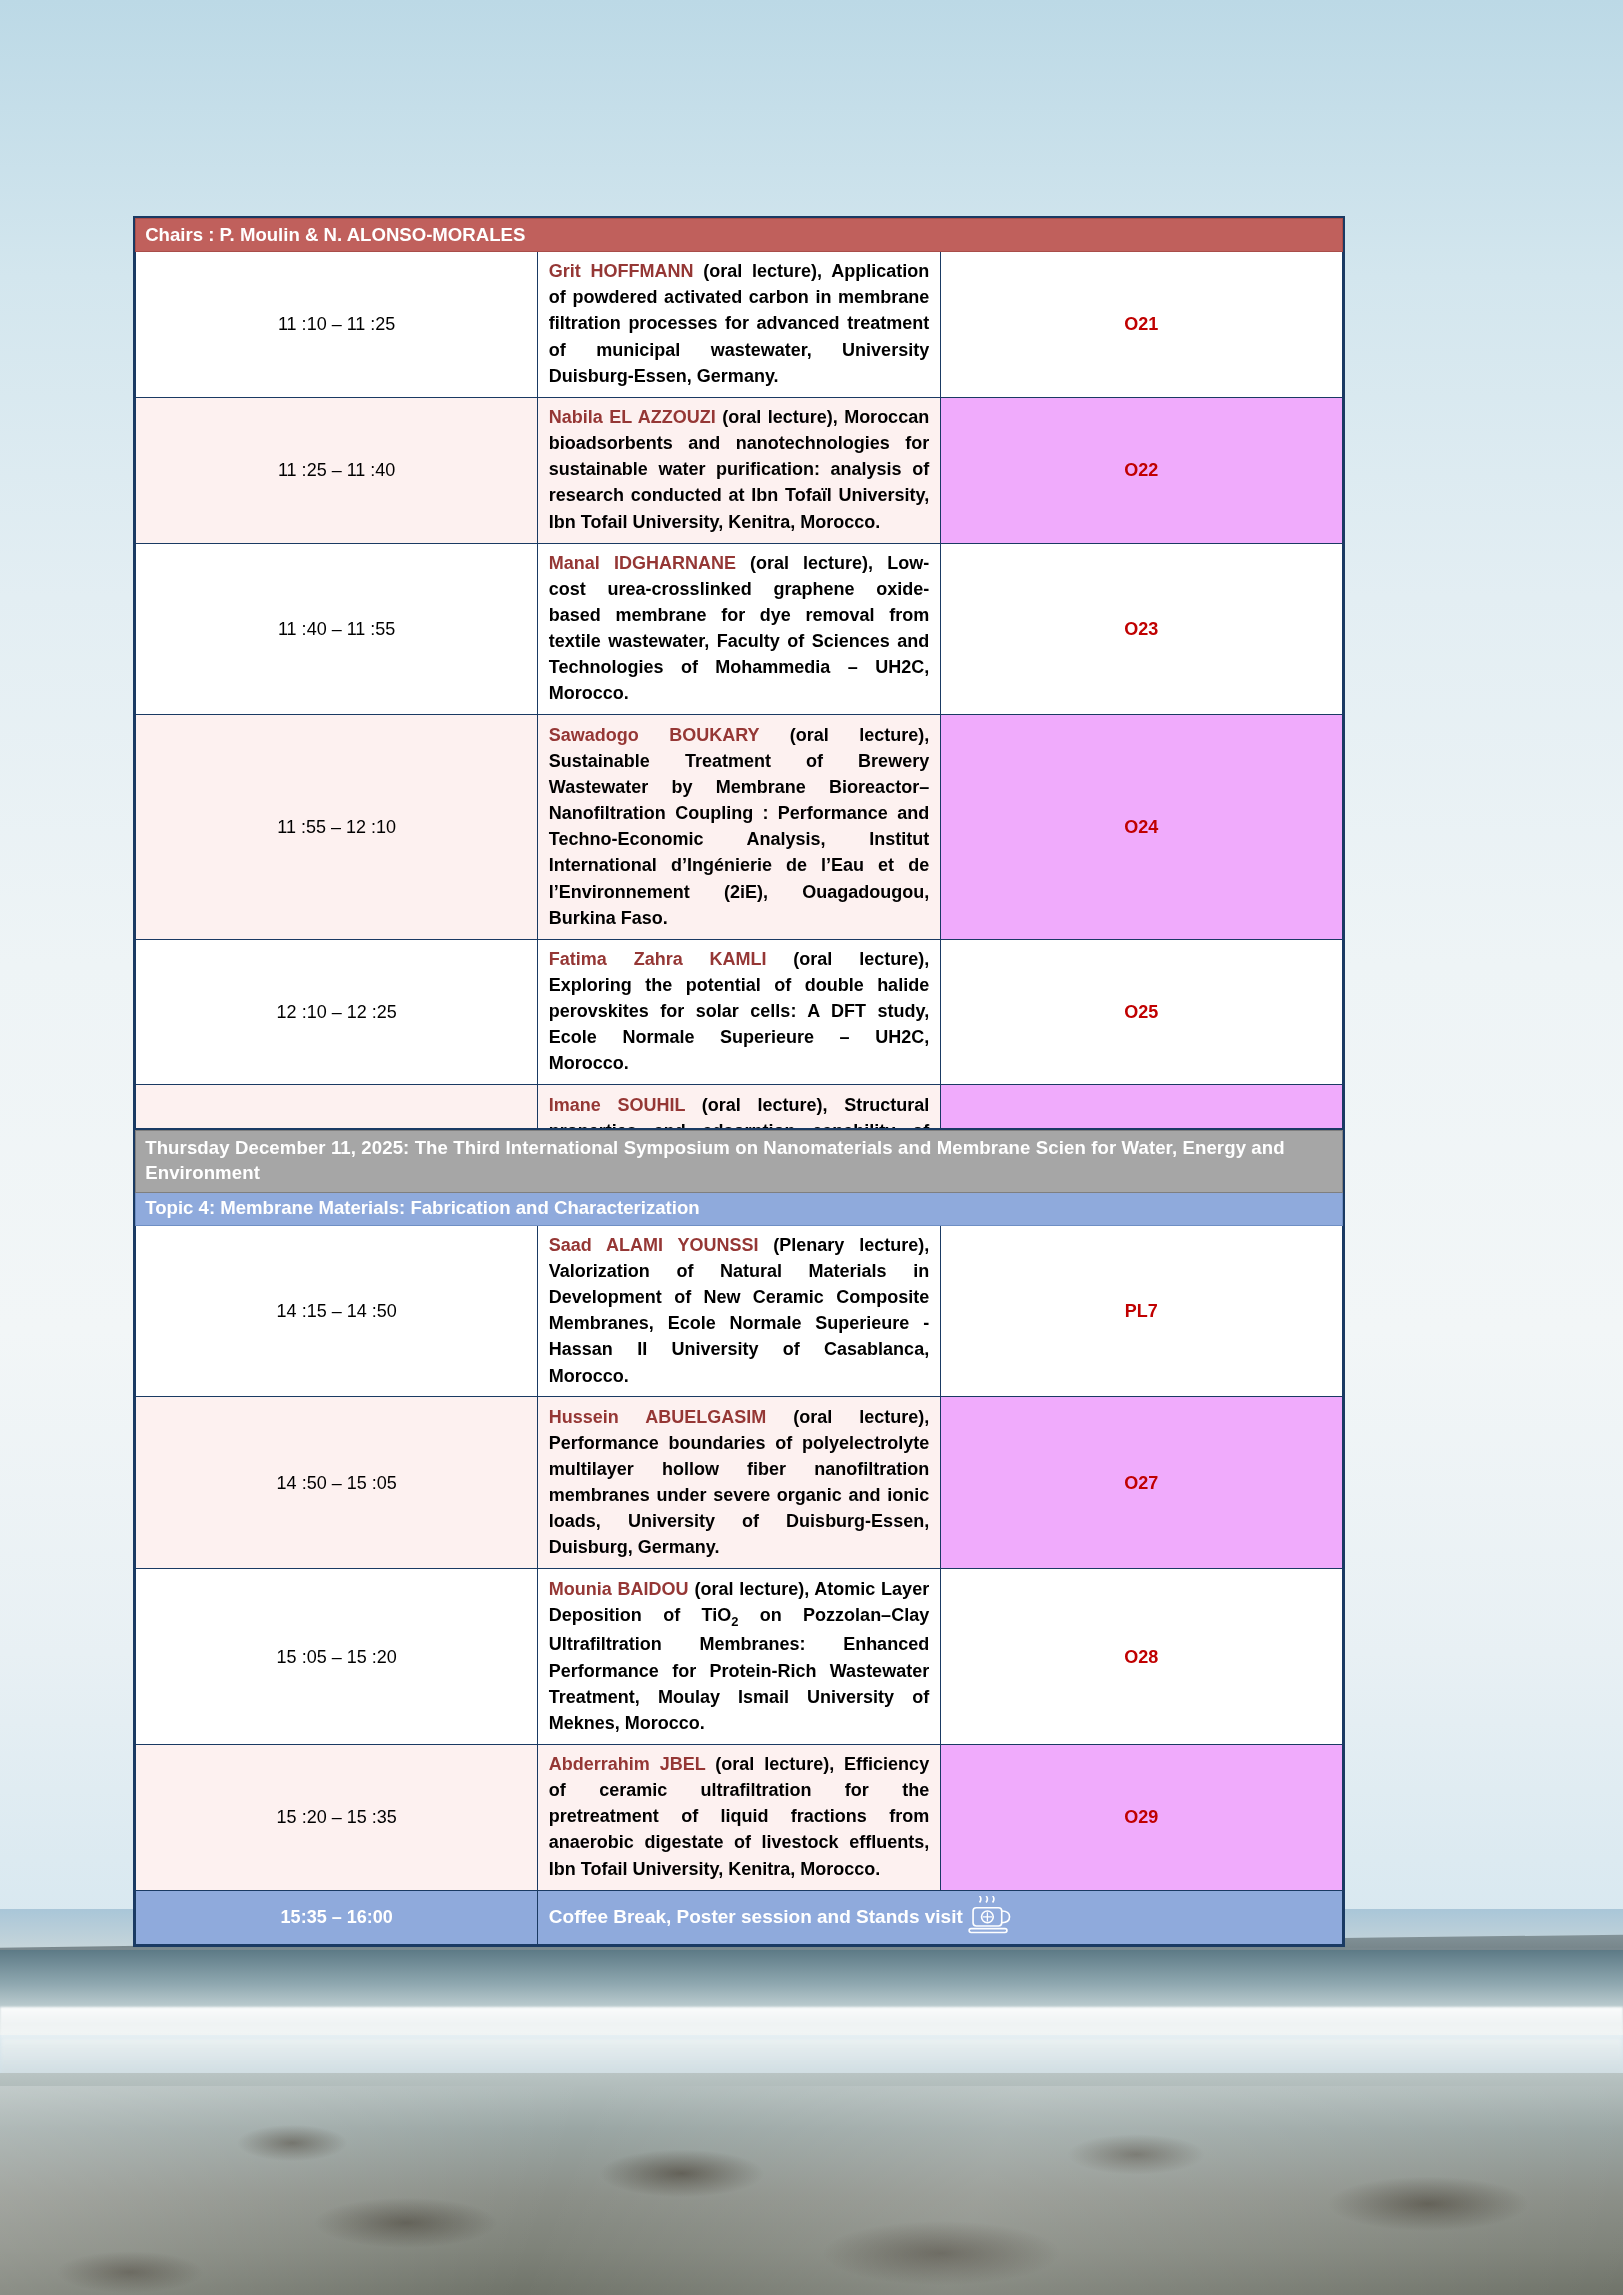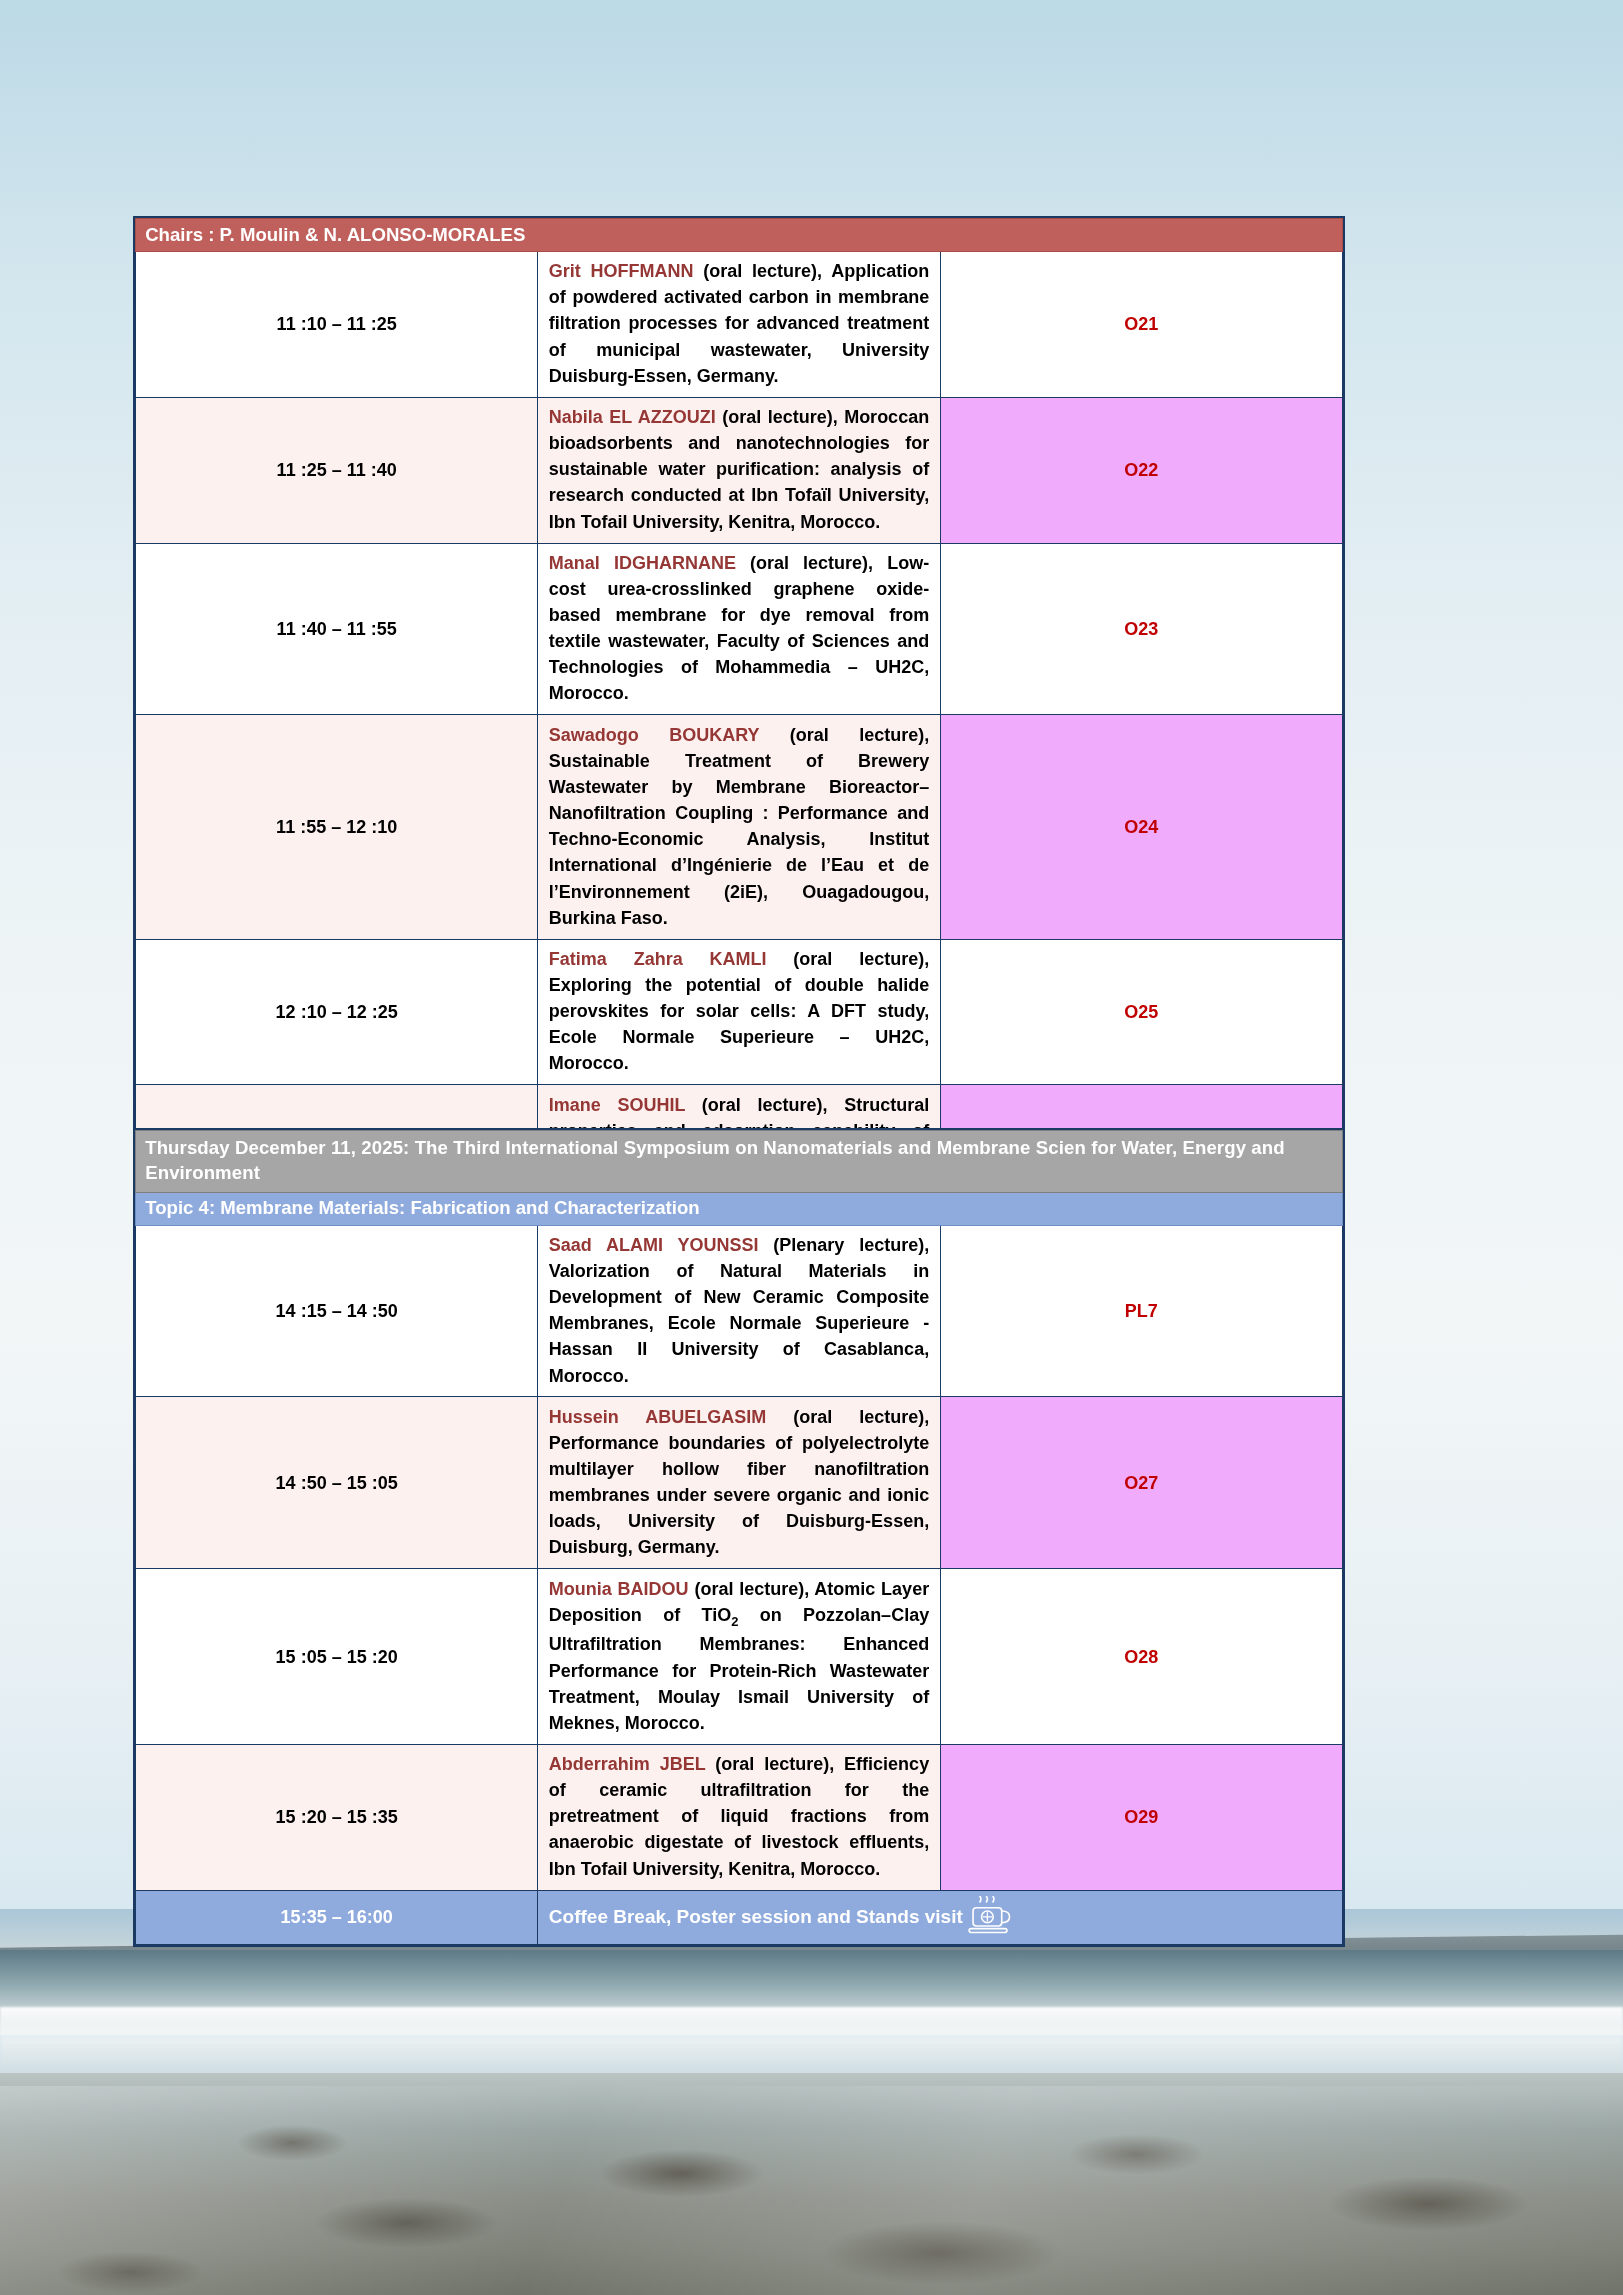--- a/index.html
+++ b/index.html
@@ -106,21 +106,21 @@
   }
 
   tr.session td {
     border: 1px solid #1a3a63;
     font-size: 18px;
     line-height: 1.45;
   }
   td.time {
     width: 196px;
     text-align: center;
-    font-weight: bold;
+    font-weight: normal;
     color: #000;
     background: #fdf1f0;
     padding: 3.9px 3.9px;
     white-space: nowrap;
   }
   td.time.white { background: #ffffff; }
   td.body {
     padding: 6.5px 10.5px 7.9px 10.5px;
     text-align: justify;
     color: #000;

